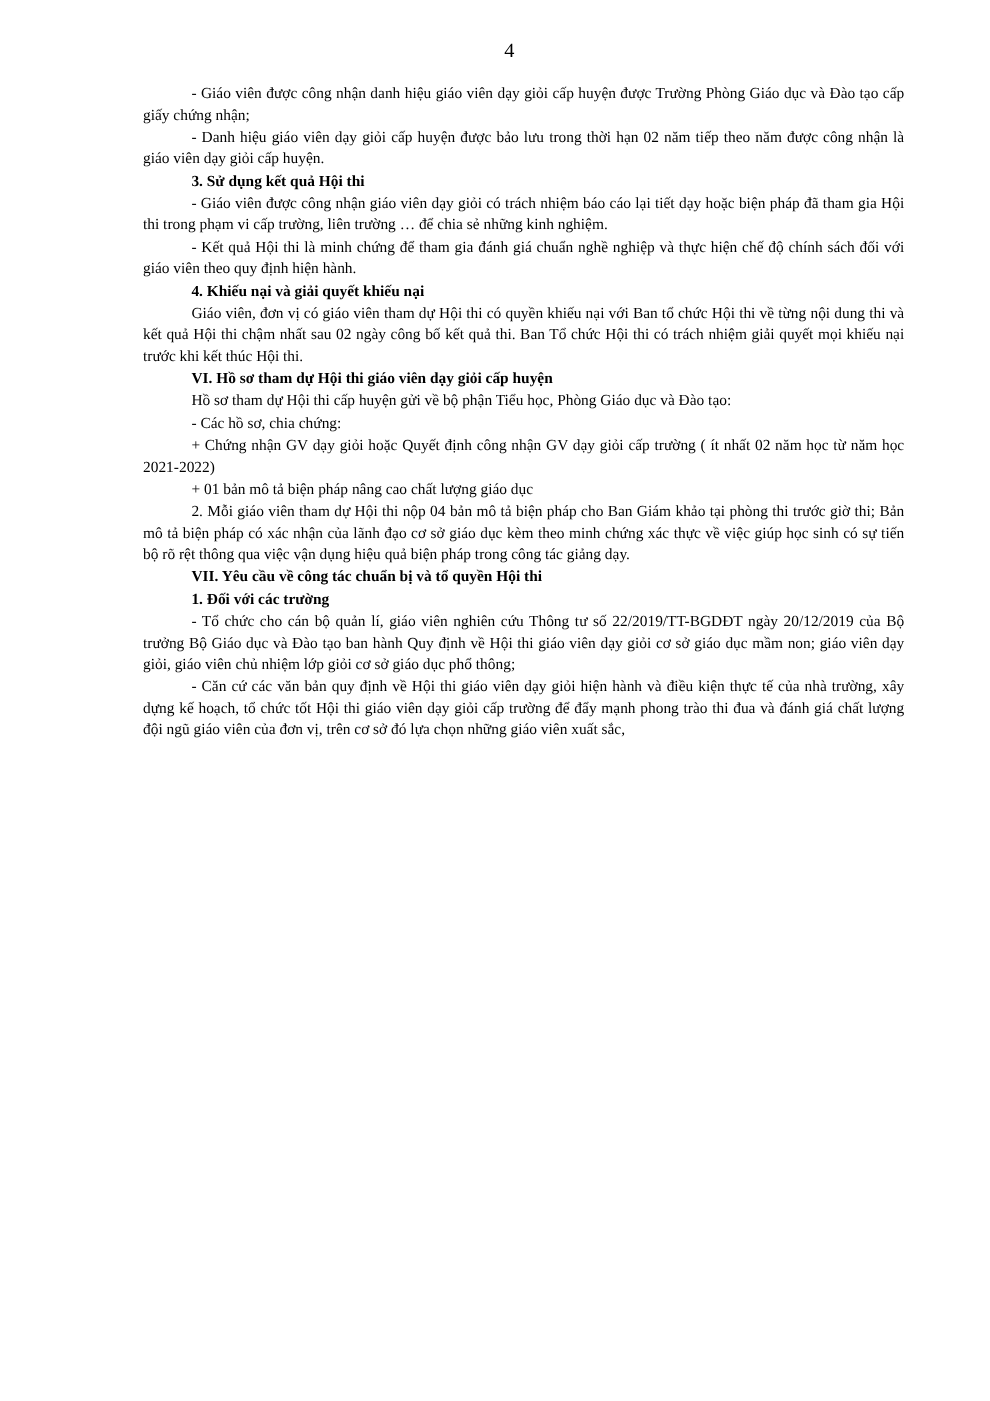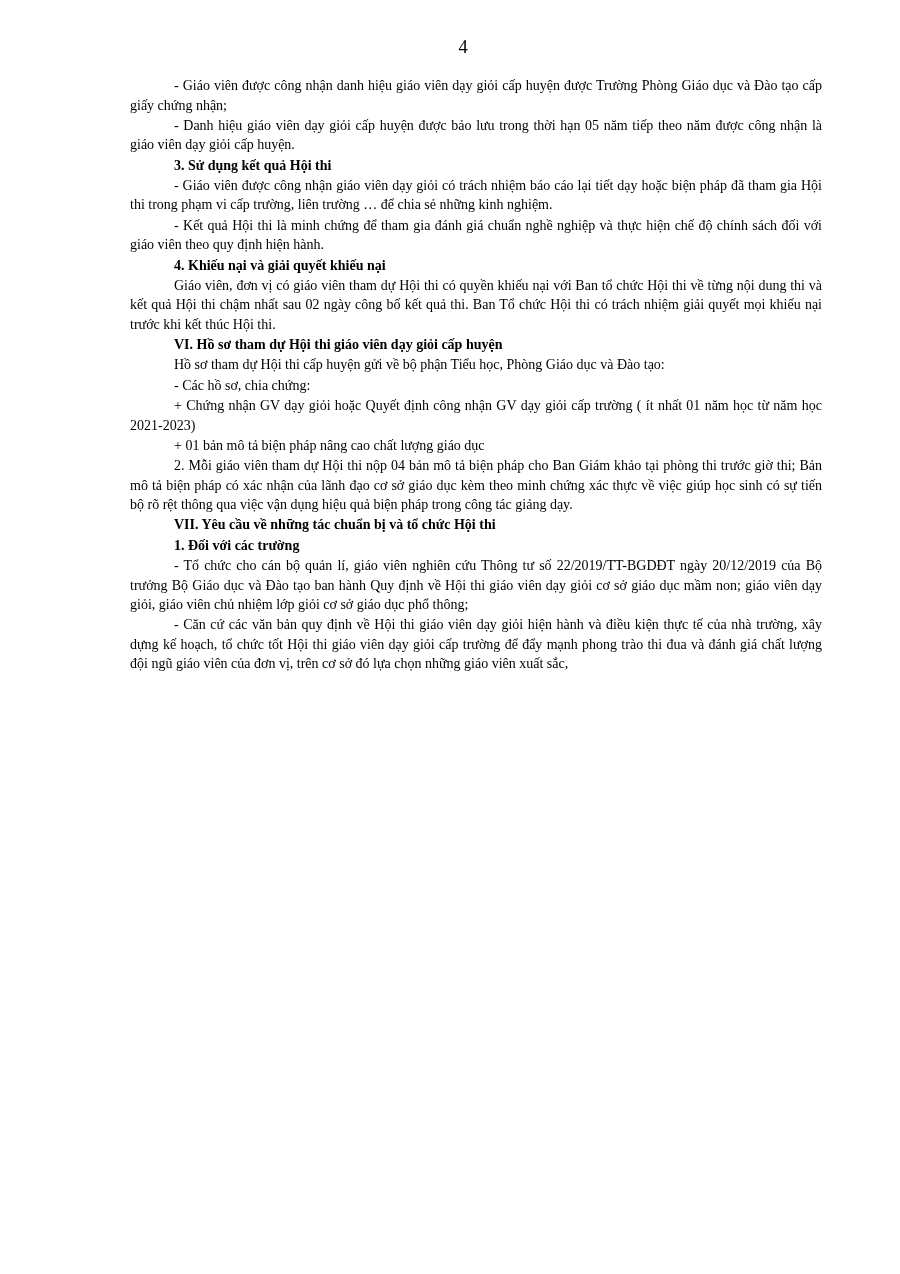--- a/index.html
+++ b/index.html
@@ -68,47 +68,47 @@
 
 <div class="page">
   <div class="page-number">
     <span class="pn-inner">4</span>
   </div>
 
   <div class="body-text">
 
     <p class="para">- Giáo viên được công nhận danh hiệu giáo viên dạy giỏi cấp huyện được Trường Phòng Giáo dục và Đào tạo cấp giấy chứng nhận;</p>
 
-    <p class="para">- Danh hiệu giáo viên dạy giỏi cấp huyện được bảo lưu trong thời hạn 05 năm tiếp theo năm được công nhận là giáo viên dạy giỏi cấp huyện.</p>
+    <p class="para">- Danh hiệu giáo viên dạy giỏi cấp huyện được bảo lưu trong thời hạn 02 năm tiếp theo năm được công nhận là giáo viên dạy giỏi cấp huyện.</p>
 
     <p class="heading">3. Sử dụng kết quả Hội thi</p>
 
     <p class="para">- Giáo viên được công nhận giáo viên dạy giỏi có trách nhiệm báo cáo lại tiết dạy hoặc biện pháp đã tham gia Hội thi trong phạm vi cấp trường, liên trường … để chia sẻ những kinh nghiệm.</p>
 
     <p class="para">- Kết quả Hội thi là minh chứng để tham gia đánh giá chuẩn nghề nghiệp và thực hiện chế độ chính sách đối với giáo viên theo quy định hiện hành.</p>
 
     <p class="heading">4. Khiếu nại và giải quyết khiếu nại</p>
 
     <p class="para">Giáo viên, đơn vị có giáo viên tham dự Hội thi có quyền khiếu nại với Ban tổ chức Hội thi về từng nội dung thi và kết quả Hội thi chậm nhất sau 02 ngày công bố kết quả thi. Ban Tổ chức Hội thi có trách nhiệm giải quyết mọi khiếu nại trước khi kết thúc Hội thi.</p>
 
     <p class="heading-roman">VI. Hồ sơ tham dự Hội thi giáo viên dạy giỏi cấp huyện</p>
 
     <p class="para"> Hồ sơ tham dự Hội thi cấp huyện gửi về bộ phận Tiểu học, Phòng Giáo dục và Đào tạo:</p>
 
 
     <p class="para">- Các hồ sơ, chia chứng:</p>
 
 
-    <p class="para">+ Chứng nhận GV dạy giỏi hoặc Quyết định công nhận GV dạy giỏi cấp trường ( ít nhất 01 năm học từ năm học 2021-2023)</p>
+    <p class="para">+ Chứng nhận GV dạy giỏi hoặc Quyết định công nhận GV dạy giỏi cấp trường ( ít nhất 02 năm học từ năm học 2021-2022)</p>
 
     <p class="para">+ 01 bản mô tả biện pháp nâng cao chất lượng giáo dục</p>
 
     <p class="para">2. Mỗi giáo viên tham dự Hội thi nộp 04 bản mô tả biện pháp cho Ban Giám khảo tại phòng thi trước giờ thi; Bản mô tả biện pháp có xác nhận của lãnh đạo cơ sở giáo dục kèm theo minh chứng xác thực về việc giúp học sinh có sự tiến bộ rõ rệt thông qua việc vận dụng hiệu quả biện pháp trong công tác giảng dạy.</p>
 
-    <p class="heading-roman">VII. Yêu cầu về những tác chuẩn bị và tổ chức Hội thi</p>
+    <p class="heading-roman">VII. Yêu cầu về công tác chuẩn bị và tổ quyền Hội thi</p>
 
     <p class="heading">1. Đối với các trường</p>
 
     <p class="para">- Tổ chức cho cán bộ quản lí, giáo viên nghiên cứu Thông tư số 22/2019/TT-BGDĐT ngày 20/12/2019 của Bộ trưởng Bộ Giáo dục và Đào tạo ban hành Quy định về Hội thi giáo viên dạy giỏi cơ sở giáo dục mầm non; giáo viên dạy giỏi, giáo viên chủ nhiệm lớp giỏi cơ sở giáo dục phổ thông;</p>
 
     <p class="para">- Căn cứ các văn bản quy định về Hội thi giáo viên dạy giỏi hiện hành và điều kiện thực tế của nhà trường, xây dựng kế hoạch, tổ chức tốt Hội thi giáo viên dạy giỏi cấp trường để đẩy mạnh phong trào thi đua và đánh giá chất lượng đội ngũ giáo viên của đơn vị, trên cơ sở đó lựa chọn những giáo viên xuất sắc,</p>
 
   </div>
 </div>
 

